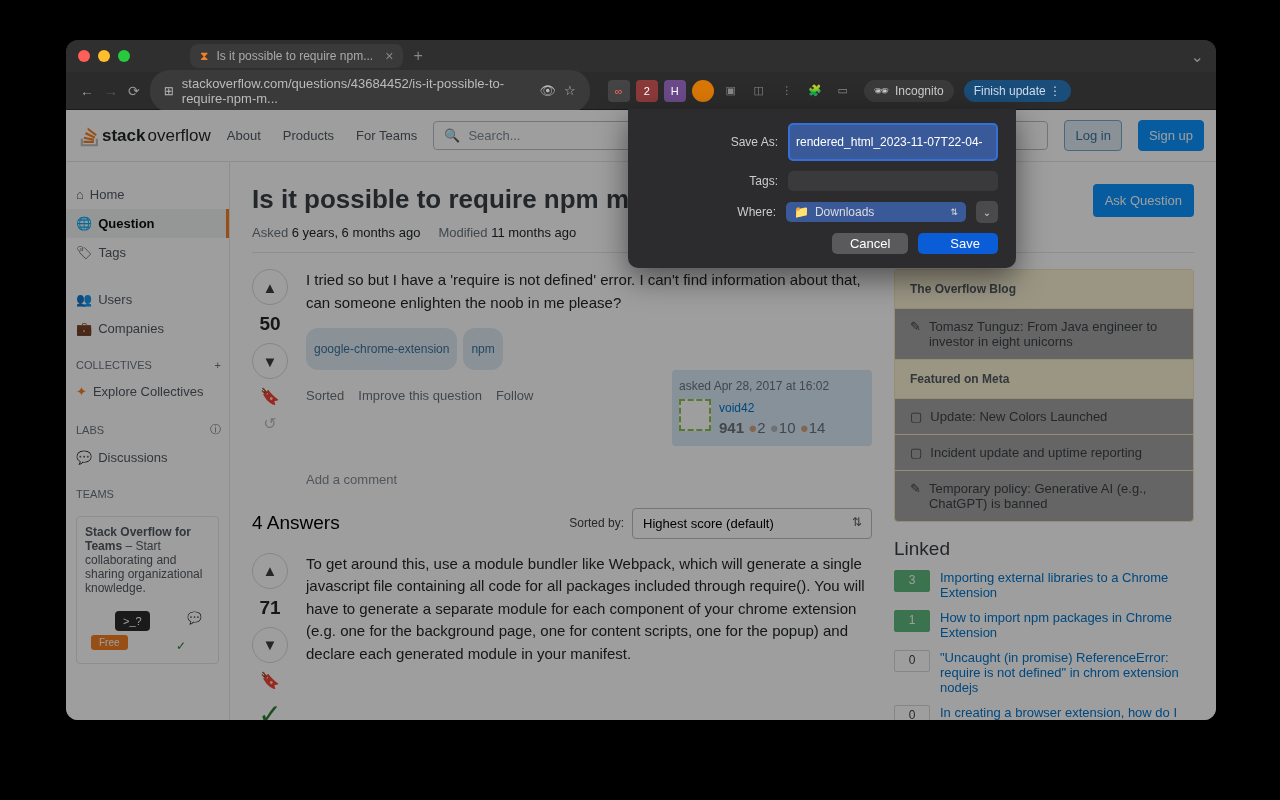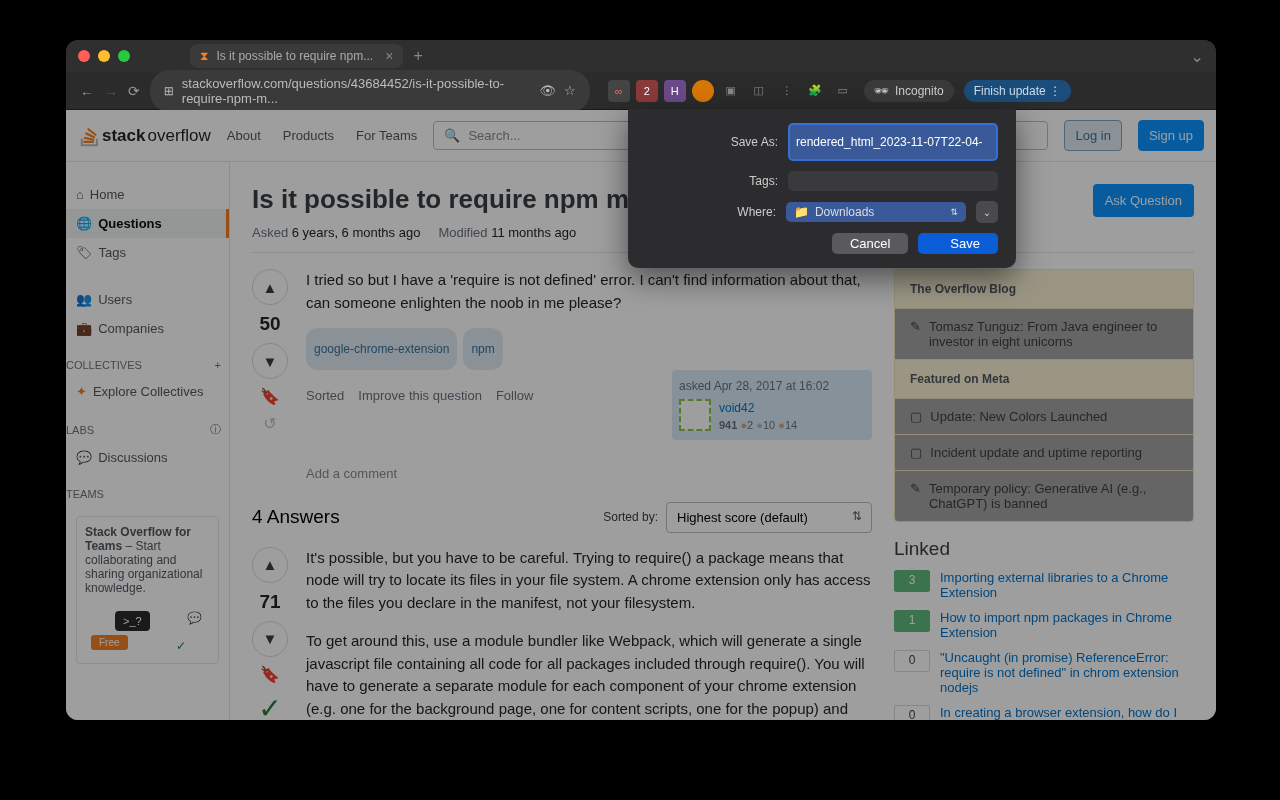--- a/index.html
+++ b/index.html
@@ -28,21 +28,21 @@
 .logo-icon { width: 22px; height: 22px; }
 .nav a { color: #525960; font-size: 13px; text-decoration: none; }
 .nav { display: flex; gap: 22px; }
 .search { flex: 1; border: 1px solid #babfc4; border-radius: 4px; padding: 6px 10px; color: #838c95; font-size: 13px; display: flex; align-items: center; gap: 8px; max-width: 620px; }
 .btn { border: 1px solid #7aa7c7; background: #e1ecf4; color: #39739d; padding: 7px 10px; border-radius: 4px; font-size: 13px; }
 .btn-primary { background: #0a95ff; color: #fff; border-color: #0a95ff; }
 .content { display: flex; height: calc(100% - 52px); }
 .sidebar { width: 164px; border-right: 1px solid #e3e6e8; padding-top: 18px; font-size: 13px; }
 .snav-item { padding: 7px 8px 7px 10px; color: #525960; display: flex; align-items: center; gap: 6px; }
 .snav-item.active { background: #f1f2f3; border-right: 3px solid #f48024; font-weight: bold; color: #0c0d0e; }
-.snav-h { padding: 16px 8px 6px 0; color: #6a737c; font-size: 11px; display: flex; justify-content: space-between; align-items: center; }
+.snav-h { padding: 16px 8px 6px 10px; color: #6a737c; font-size: 11px; display: flex; justify-content: space-between; align-items: center; }
 .teams-box { margin: 10px; padding: 8px; border: 1px solid #e3e6e8; border-radius: 4px; font-size: 12px; color: #525960; }
 .main { flex: 1; padding: 22px; overflow: hidden; }
 .qtitle-row { display: flex; justify-content: space-between; align-items: flex-start; }
 .qtitle { font-size: 26px; color: #3b4045; flex: 1; white-space: nowrap; overflow: hidden; }
 .ask-btn { background: #0a95ff; color: #fff; padding: 9px 12px; border-radius: 4px; font-size: 13px; white-space: nowrap; }
 .meta-row { display: flex; gap: 18px; font-size: 13px; color: #6a737c; margin-top: 8px; padding-bottom: 12px; border-bottom: 1px solid #e3e6e8; }
 .meta-row span b { color: #232629; font-weight: normal; }
 .body-grid { display: grid; grid-template-columns: 1fr 300px; gap: 22px; margin-top: 16px; }
 .post { display: flex; gap: 18px; }
 .vote-col { display: flex; flex-direction: column; align-items: center; gap: 8px; }
@@ -50,26 +50,26 @@
 .vote-count { font-size: 19px; font-weight: 600; color: #232629; }
 .post-body { flex: 1; font-size: 15px; color: #232629; line-height: 1.5; }
 .tags { display: flex; gap: 6px; margin-top: 14px; }
 .tag { background: #e1ecf4; color: #39739d; padding: 12px 8px; border-radius: 12px; font-size: 12px; }
 .post-actions { display: flex; gap: 14px; color: #6a737c; font-size: 13px; margin-top: 16px; }
 .owner-card { float: right; background: #d9eaf7; padding: 7px; border-radius: 4px; font-size: 12px; width: 200px; margin-top: -36px; }
 .owner-card .asked { color: #6a737c; }
 .owner-row { display: flex; gap: 8px; margin-top: 4px; }
 .avatar { width: 32px; height: 32px; background: #fff; border: 2px dashed #8bc34a; }
 .owner-name { color: #0074cc; }
-.rep { color: #6a737c; font-size: 11px; }
+.rep { color: #6a737c; font-size: 15px; }
 .add-comment { color: #838c95; font-size: 13px; margin-top: 14px; padding-top: 10px; }
 .answers-h { display: flex; justify-content: space-between; align-items: center; margin: 18px 0 14px; }
 .answers-h h2 { font-size: 19px; font-weight: normal; }
 .sort { display: flex; align-items: center; gap: 8px; font-size: 12px; color: #3b4045; }
-.sort select { border: 1px solid #babfc4; padding: 7px 12px 7px 10px; border-radius: 4px; font-size: 13px; background: #fff; appearance: none; width: 206px; }
+.sort select { border: 1px solid #babfc4; padding: 7px 12px 7px 10px; border-radius: 4px; font-size: 13px; background: #fff; appearance: none; width: 240px; }
 .sort-wrap { position: relative; }
 .sort-wrap::after { content: "⇅"; position: absolute; right: 10px; top: 7px; color: #525960; font-size: 12px; }
 .check { color: #2e7d32; font-size: 28px; }
 .rsidebar { }
 .yellow-box { background: #a3a3a3; border: 1px solid #f1e5bc; border-radius: 4px; margin-bottom: 16px; }
 .yb-h { padding: 12px 15px; font-size: 12px; font-weight: bold; color: #525960; background: #fbf3d5; border-bottom: 1px solid #f1e5bc; }
 .yb-item { padding: 10px 15px; font-size: 13px; color: #3b4045; display: flex; gap: 8px; border-bottom: 1px solid #f1e5bc; }
 .yb-item:last-child { border-bottom: none; }
 .linked-h { font-size: 19px; color: #3b4045; margin-bottom: 10px; }
 .linked-item { display: flex; gap: 10px; margin-bottom: 10px; font-size: 13px; }
@@ -165,21 +165,21 @@
     </div>
 
     <div class="content">
       <div class="sidebar">
         <div class="snav-item">
             <span>⌂</span>
             <span>Home</span>
           </div>
         <div class="snav-item active">
             <span>🌐</span>
-            <span>Questions</span>
+            <span>Question</span>
           </div>
         <div class="snav-item">
             <span>🏷</span>
             <span>Tags</span>
           </div>
         <div style="height:18px"></div>
         <div class="snav-item">
             <span>👥</span>
             <span>Users</span>
           </div>
@@ -273,21 +273,20 @@
 
             <div class="post">
               <div class="vote-col">
                 <div class="vote-arrow">▲</div>
                 <div class="vote-count">71</div>
                 <div class="vote-arrow">▼</div>
                 <span style="color:#babfc4">🔖</span>
                 <span class="check">✓</span>
               </div>
               <div class="post-body">
-                <p style="margin-bottom:16px">It's possible, but you have to be careful. Trying to require() a package means that node will try to locate its files in your file system. A chrome extension only has access to the files you declare in the manifest, not your filesystem.</p>
                 <p>To get around this, use a module bundler like Webpack, which will generate a single javascript file containing all code for all packages included through require(). You will have to generate a separate module for each component of your chrome extension (e.g. one for the background page, one for content scripts, one for the popup) and declare each generated module in your manifest.</p>
               </div>
             </div>
           </div>
 
           <div class="rsidebar">
             <div class="yellow-box">
               <div class="yb-h">The Overflow Blog</div>
               <div class="yb-item">
                   <span>✎</span>

